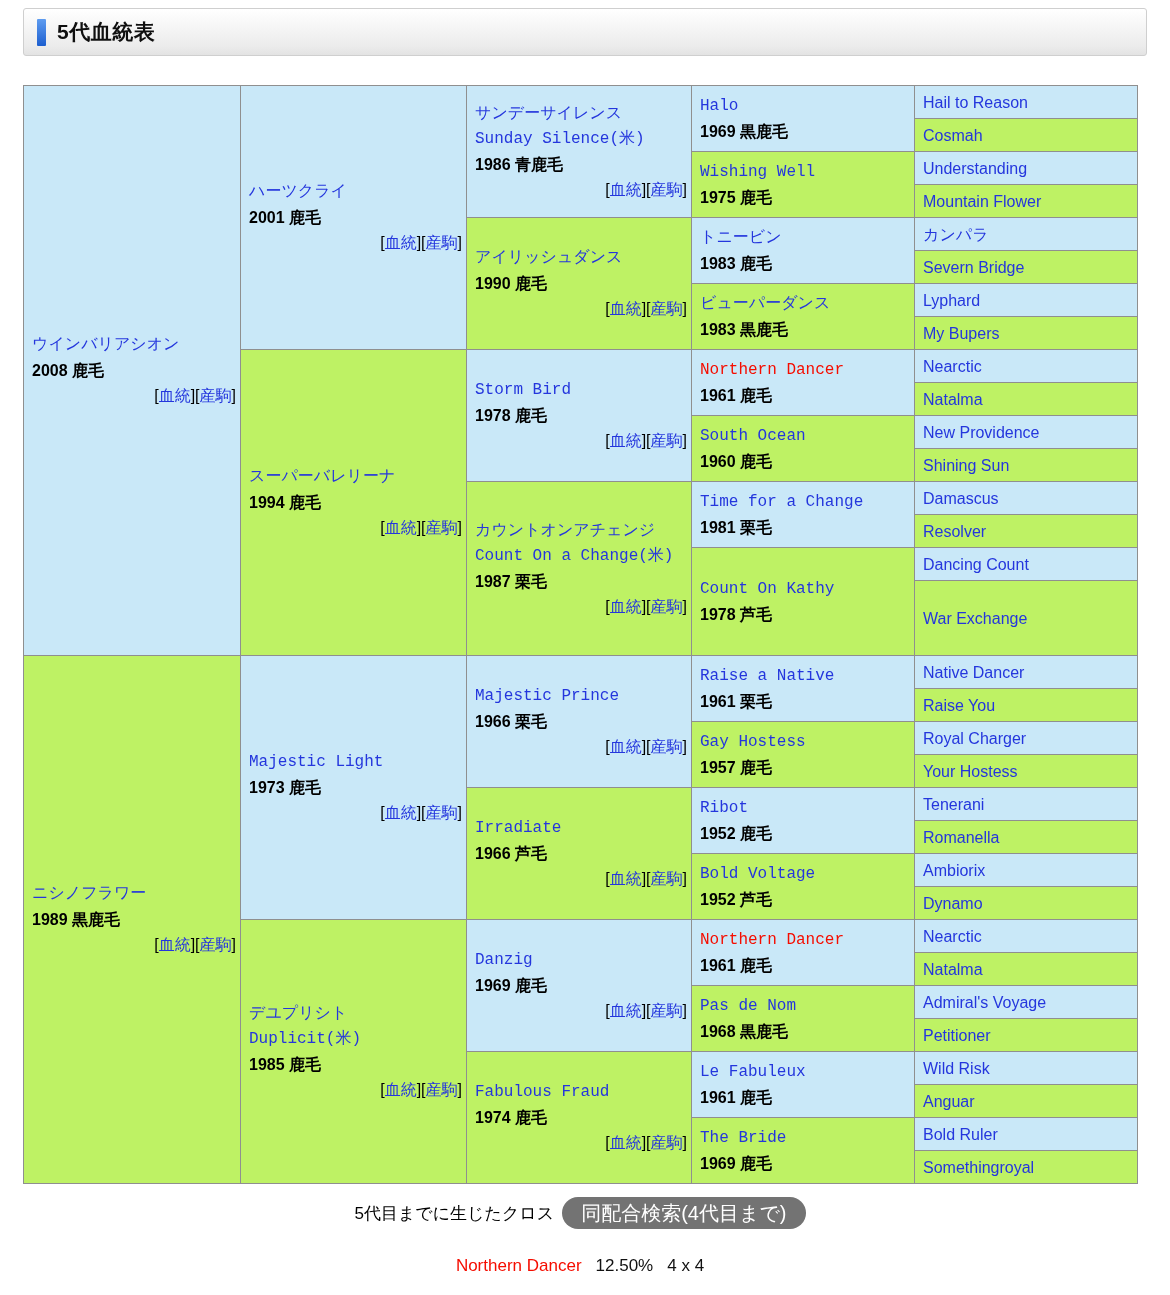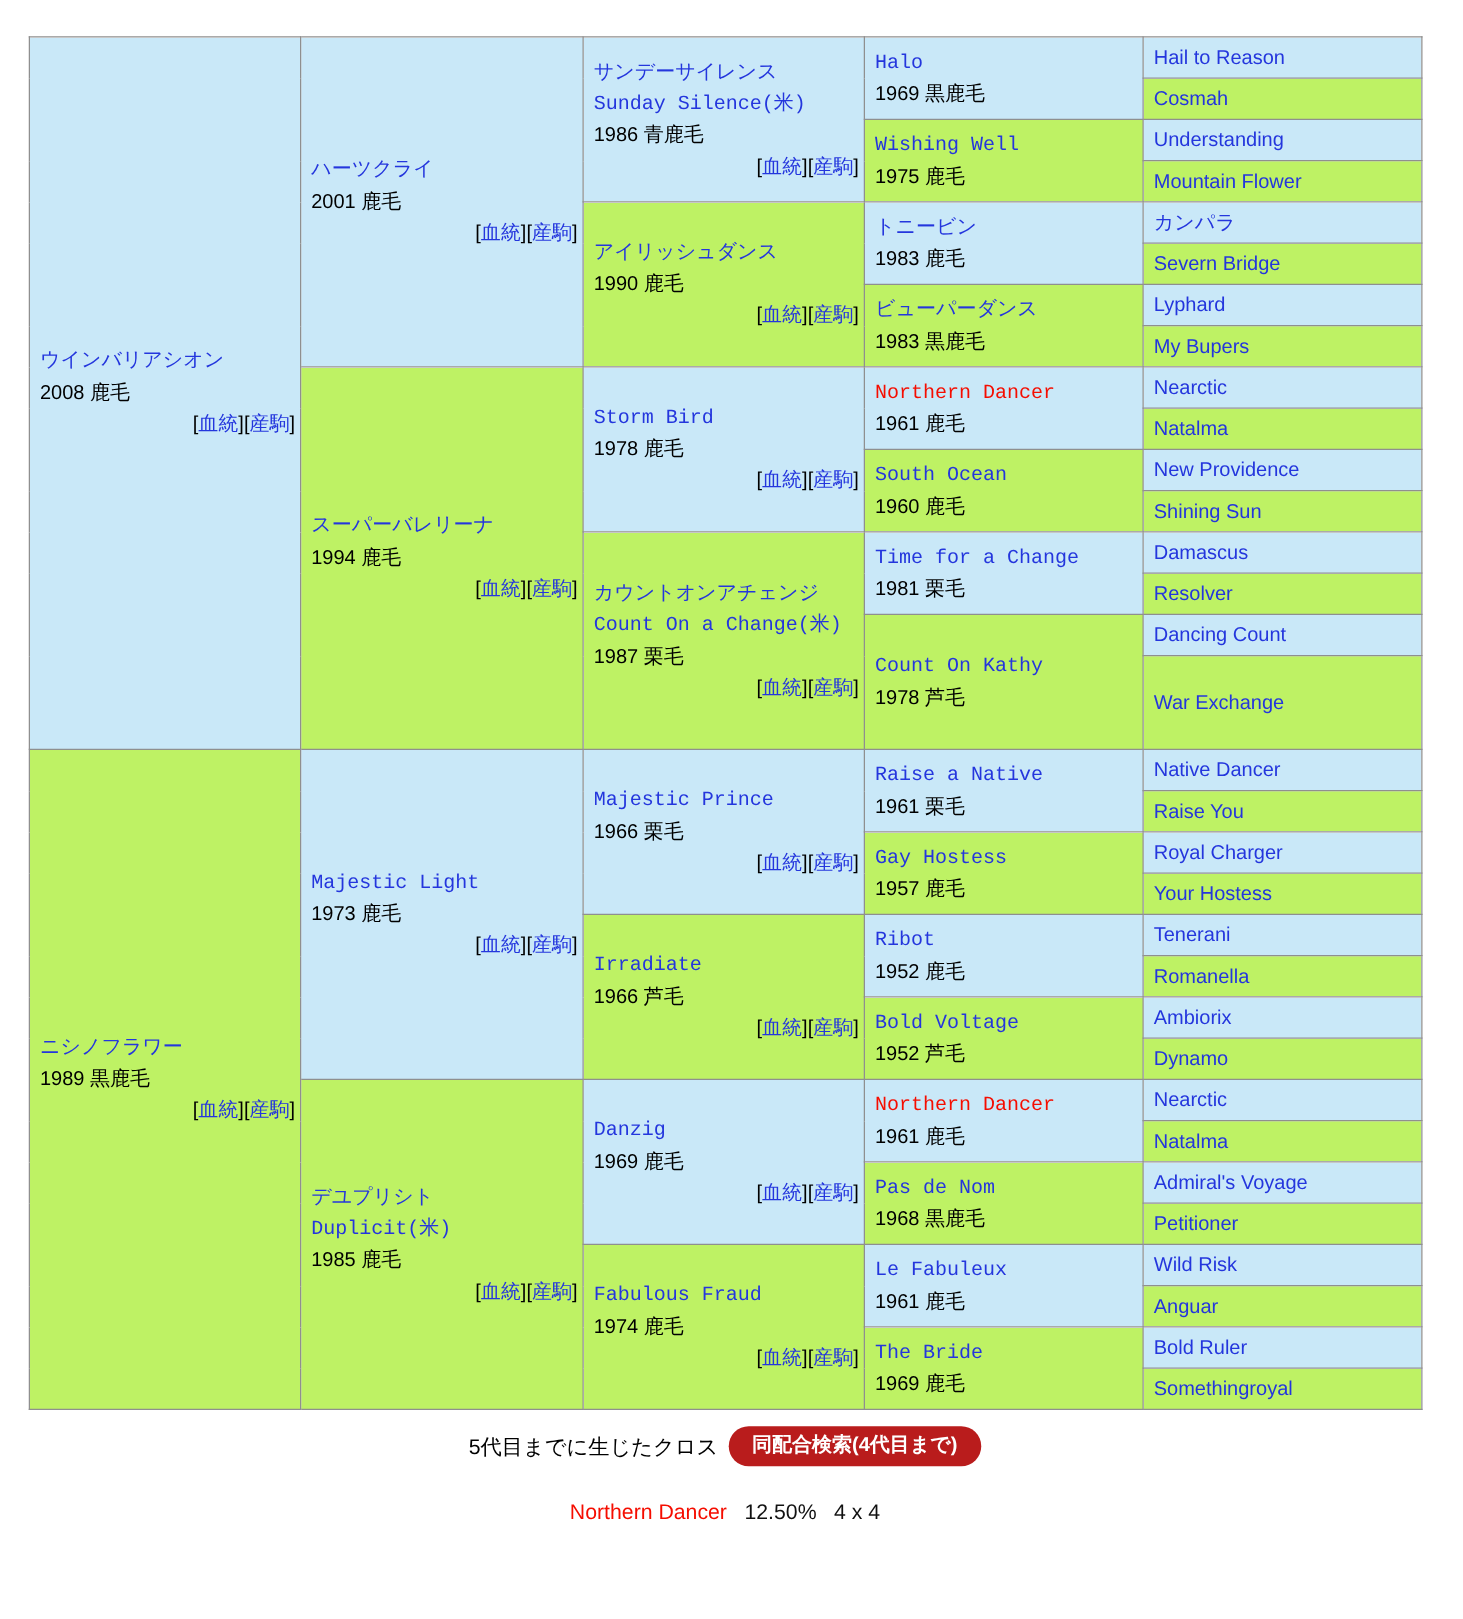--- a/index.html
+++ b/index.html
@@ -38,45 +38,49 @@
   }
   td.m{background:#c9e8f8;}
   td.f{background:#bef264;}
   tr.r{height:33px;}
   tr.tall{height:75px;}
 
   a{color:#2436dd;text-decoration:none;cursor:pointer;}
   a.red{color:#f50d00;}
   .nm,.nm-en{display:block;font-family:Liberation Mono, monospace;}
   .nm-en:empty{display:none;}
-  .yc{display:block;color:#000;}
+  .yc{display:block;color:#000;font-weight:bold;}
   .plinks{display:block;color:#000;text-align:right;}
   .plinks a{color:#2436dd;}
 
   
   .cross-row{
     margin-top:13px;display:flex;justify-content:center;align-items:center;
     gap:8px;font-size:17px;color:#000;
   }
   .pill-button{
-    display:inline-block;background:#b91c1c;color:#ffffff;
-    font-size:16px;font-weight:bold;
+    display:inline-block;background:#737373;color:#ffffff;
+    font-size:20px;font-weight:normal;
     padding:6px 19px;border-radius:18px;line-height:20px;
   }
   .cross-detail{
     margin-top:27px;display:flex;justify-content:center;align-items:baseline;
     gap:14px;font-size:17px;color:#111;
   }
   .cross-detail a.red{color:#f50d00;}
 </style>
 </head>
 <body>
 
 <div class="wrap">
 
+  <div class="section-header">
+    <span class="accent-bar"></span>
+    <h1>5代血統表</h1>
+  </div>
 
   <table class="pedigree">
     <colgroup>
         <col style="width:217px">
         <col style="width:226px">
         <col style="width:225px">
         <col style="width:223px">
         <col style="width:223px">
       </colgroup>
     <tbody>

